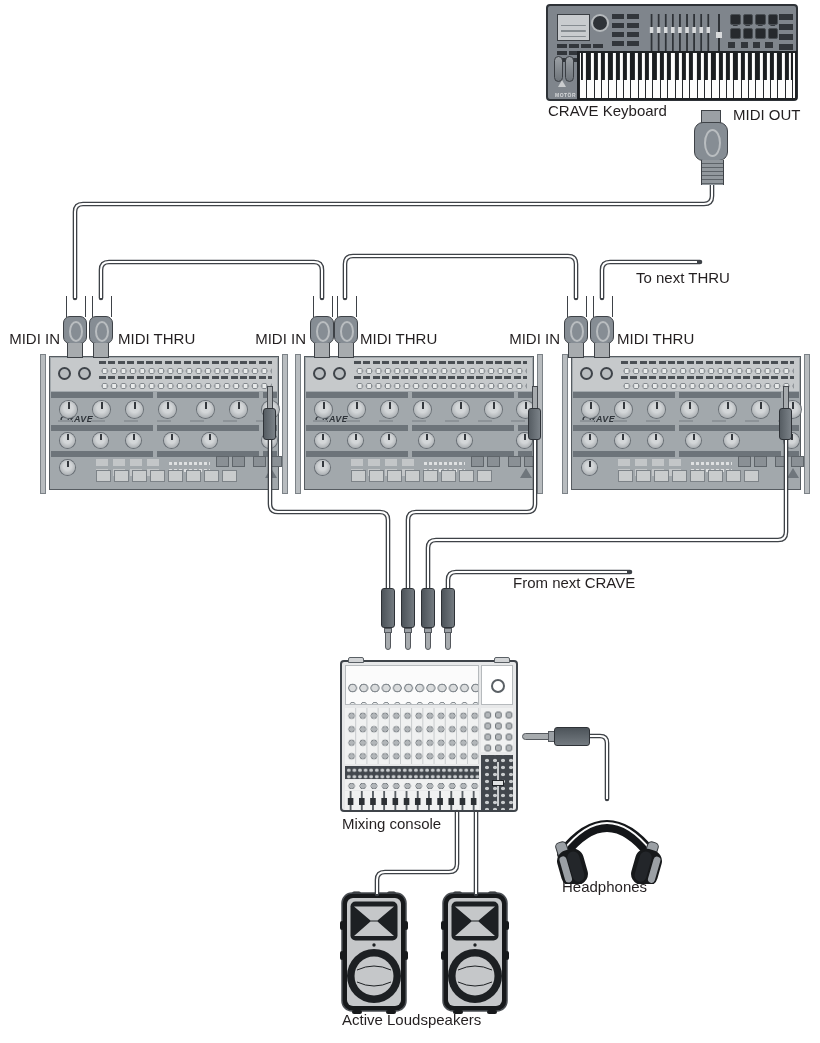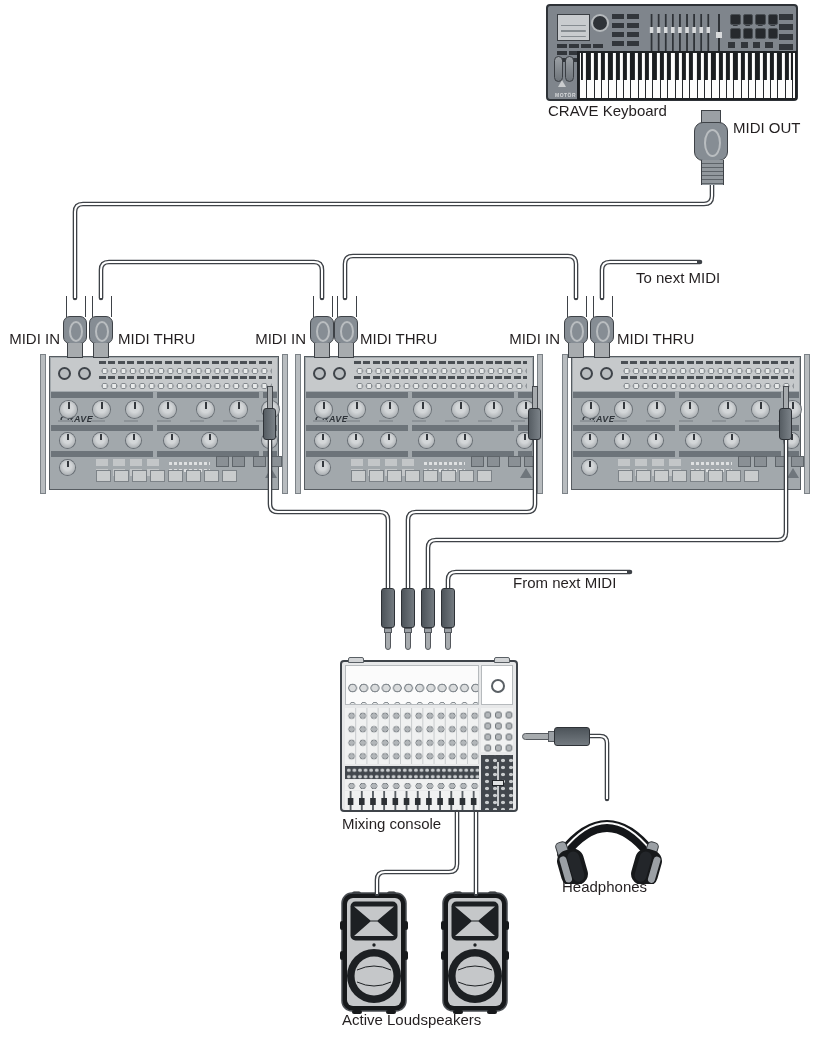--- a/index.html
+++ b/index.html
@@ -232,21 +232,21 @@
         <div style="position: absolute; left: 219.5px; top: 21.5px; width: 10.5px; height: 11px; border-radius: 2px; background: rgb(38, 41, 45); border: 1px solid rgb(74, 79, 84); box-sizing: border-box;"></div>
       </div>
   </div>
   <div class="lbl" style="left:548px;top:102px;">CRAVE Keyboard</div>
 
   <div class="mplug">
     <div class="mp-tab"></div>
     <div class="mp-body"></div>
     <div class="mp-ribs"></div>
   </div>
-  <div class="lbl" style="left:733px;top:106px;margin-top:13px;">MIDI OUT</div>
+  <div class="lbl" style="left:733px;top:106px;">MIDI OUT</div>
 
   <div class="din" style="left:63px;top:296px;">
     <div class="din-ribs"></div>
       <div class="din-body"></div>
       <div class="din-tip"></div>
     </div>
   <div class="din" style="left:89px;top:296px;">
     <div class="din-ribs"></div>
       <div class="din-body"></div>
       <div class="din-tip"></div>
@@ -271,22 +271,22 @@
       <div class="din-body"></div>
       <div class="din-tip"></div>
     </div>
 
   <div class="lbl r" style="left:2px;top:330px;width:58px;">MIDI IN</div>
   <div class="lbl" style="left:118px;top:330px;">MIDI THRU</div>
   <div class="lbl r" style="left:246px;top:330px;width:60px;">MIDI IN</div>
   <div class="lbl" style="left:360px;top:330px;">MIDI THRU</div>
   <div class="lbl r" style="left:500px;top:330px;width:60px;">MIDI IN</div>
   <div class="lbl" style="left:617px;top:330px;">MIDI THRU</div>
-  <div class="lbl" style="left:636px;top:269px;">To next MIDI</div>
-  <div class="lbl" style="left:513px;top:574px;">From next MIDI</div>
+  <div class="lbl" style="left:636px;top:269px;">To next THRU</div>
+  <div class="lbl" style="left:513px;top:574px;">From next CRAVE</div>
 
   <div class="crave" style="left:40px;">
     <div class="cv-br" style="left:0;"></div>
     <div class="cv-br" style="right:0;"></div>
     <div class="cv-panel">
       <div class="cv-logo">CRAVE</div>
     <div style="position: absolute; left: 1px; top: 1px; right: 1px; height: 33px; background: rgb(198, 201, 203);">
           <div style="position: absolute; left: 7px; top: 9px; width: 13px; height: 13px; border-radius: 50%; background: rgb(185, 189, 192); border: 2px solid rgb(63, 68, 74); box-sizing: border-box;"></div>
           <div style="position: absolute; left: 27px; top: 9px; width: 13px; height: 13px; border-radius: 50%; background: rgb(185, 189, 192); border: 2px solid rgb(63, 68, 74); box-sizing: border-box;"></div>
           <div style="position: absolute; left: 48px; right: 5px; top: 3px; height: 3px; background: repeating-linear-gradient(90deg, rgb(74, 79, 84) 0px, rgb(74, 79, 84) 7px, rgb(198, 201, 203) 7px, rgb(198, 201, 203) 9.4px);"></div>

